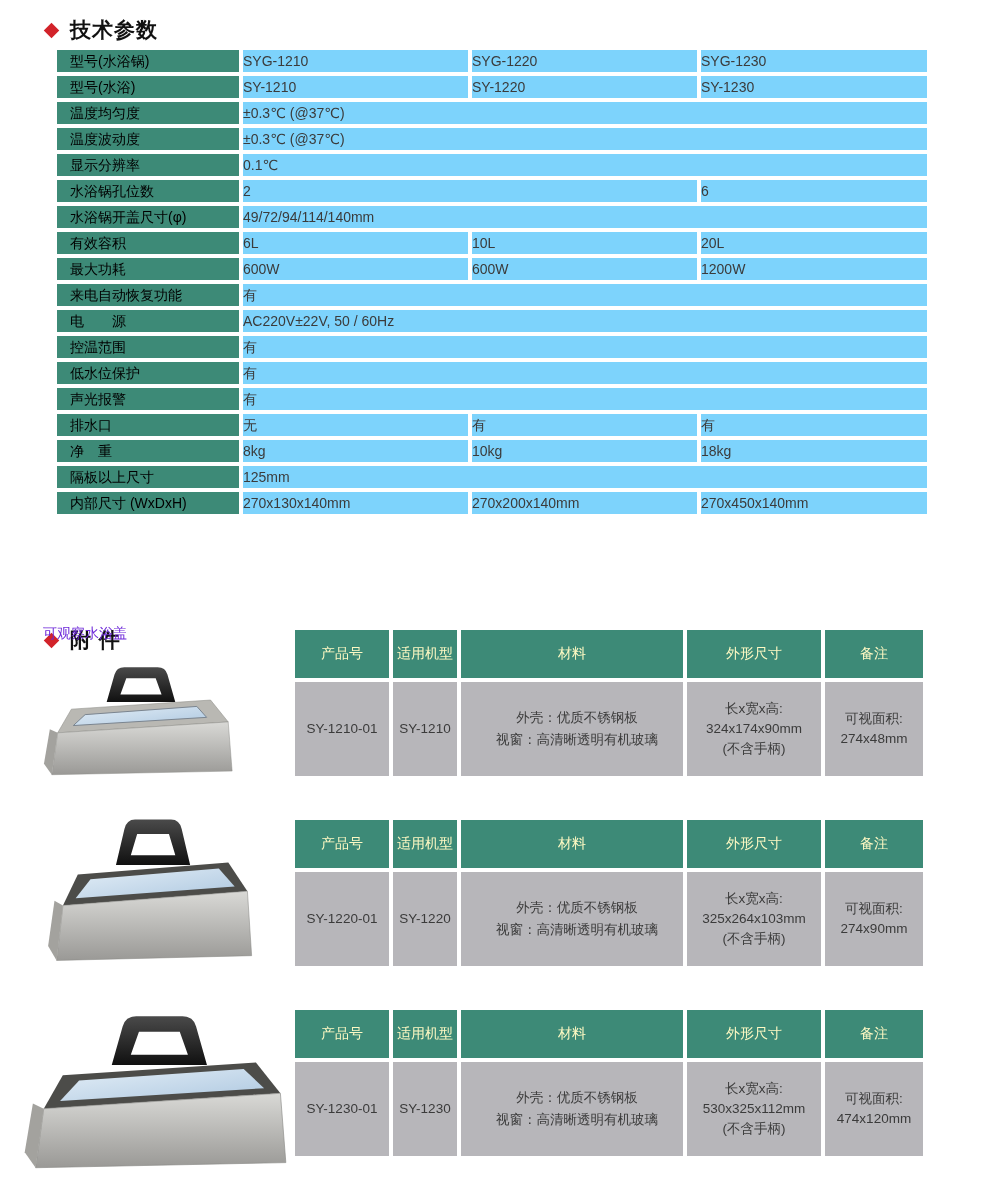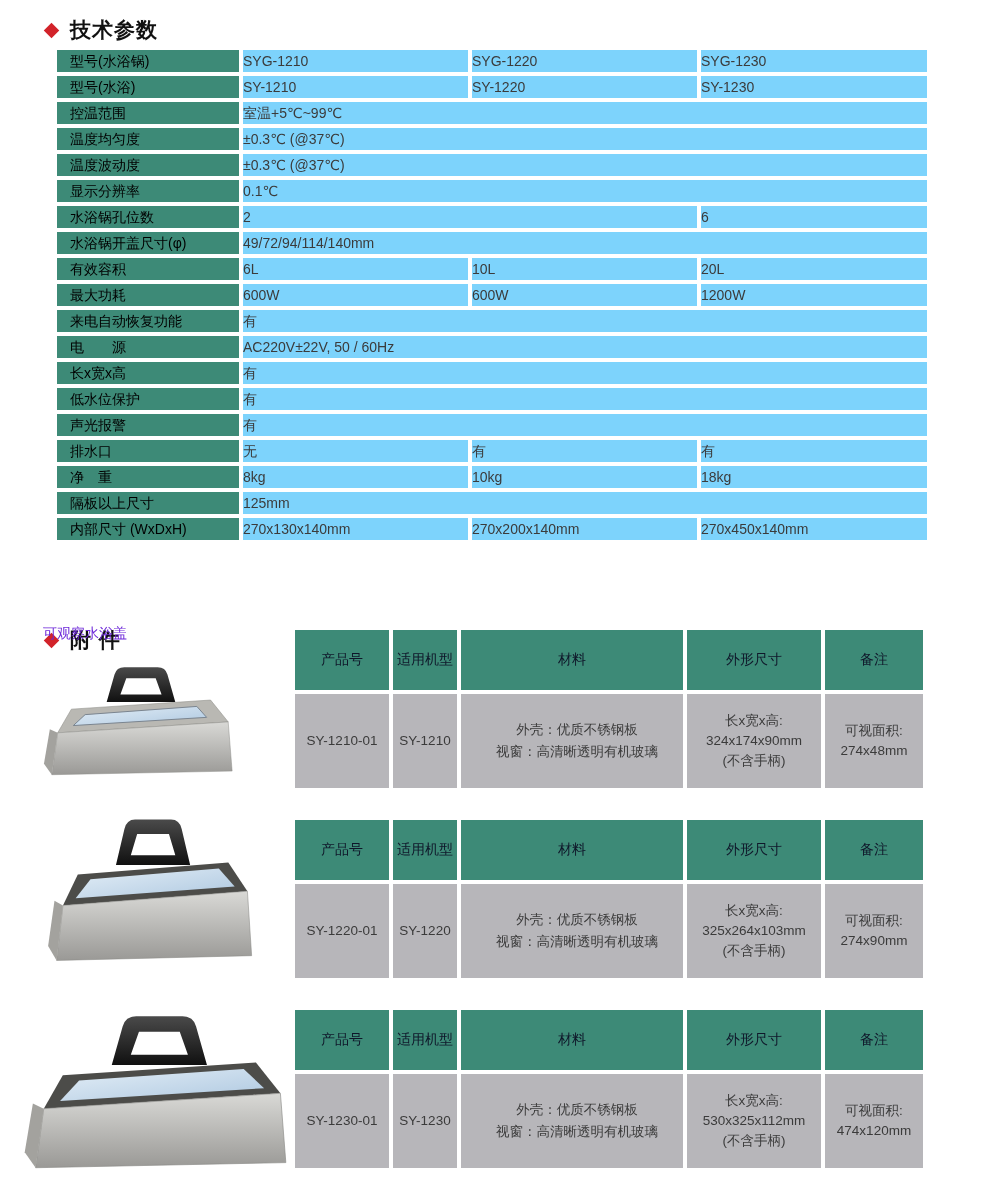--- a/index.html
+++ b/index.html
@@ -14,21 +14,21 @@
 
   
   table.spec { position:absolute; left:53px; top:46px; border-collapse:separate; border-spacing:4px; table-layout:fixed; }
   table.spec td { height:22px; font-size:14px; line-height:15px; overflow:hidden; white-space:nowrap; }
   table.spec td.h { background:#3d8a77; color:#000000; text-align:left; padding-left:13px; }
   table.spec td.d { background:#7dd3fc; color:#3b3b3b; text-align:left; }
 
   
   .acc { position:absolute; left:291px; }
   table.acct { border-collapse:separate; border-spacing:4px; table-layout:fixed; }
-  table.acct tr.ah td { background:#3d8a77; color:#0f172a; height:60px; font-size:14px; text-align:center; vertical-align:middle; }
+  table.acct tr.ah td { background:#3d8a77; color:#fef9c3; height:48px; font-size:14px; text-align:center; vertical-align:middle; }
   table.acct tr.ab td { background:#b7b6ba; color:#3b3b3b; height:94px; font-size:13.5px; text-align:center; vertical-align:middle; line-height:20px; }
   table.acct tr.ab td.mat { text-align:center; padding-left:10px; line-height:22px; }
 
   .product-img { position:absolute; }
   .product-img svg { display:block; }
 </style>
 </head>
 <body>
 
 <div class="sec-title" style="left:46px; top:16px;">
@@ -50,24 +50,20 @@
         <td class="d" colspan="1">SYG-1220</td>
         <td class="d" colspan="1">SYG-1230</td>
       </tr>
       <tr>
         <td class="h">型号(水浴)</td>
         <td class="d" colspan="1">SY-1210</td>
         <td class="d" colspan="1">SY-1220</td>
         <td class="d" colspan="1">SY-1230</td>
       </tr>
       <tr>
-        <td class="h">控温范围</td>
-        <td class="d" colspan="3">室温+5℃~99℃</td>
-      </tr>
-      <tr>
         <td class="h">温度均匀度</td>
         <td class="d" colspan="3">±0.3℃ (@37℃)</td>
       </tr>
       <tr>
         <td class="h">温度波动度</td>
         <td class="d" colspan="3">±0.3℃ (@37℃)</td>
       </tr>
       <tr>
         <td class="h">显示分辨率</td>
         <td class="d" colspan="3">0.1℃</td>
@@ -95,21 +91,21 @@
       </tr>
       <tr>
         <td class="h">来电自动恢复功能</td>
         <td class="d" colspan="3">有</td>
       </tr>
       <tr>
         <td class="h">电　　源</td>
         <td class="d" colspan="3">AC220V±22V, 50 / 60Hz</td>
       </tr>
       <tr>
-        <td class="h">长x宽x高</td>
+        <td class="h">控温范围</td>
         <td class="d" colspan="3">有</td>
       </tr>
       <tr>
         <td class="h">低水位保护</td>
         <td class="d" colspan="3">有</td>
       </tr>
       <tr>
         <td class="h">声光报警</td>
         <td class="d" colspan="3">有</td>
       </tr>

